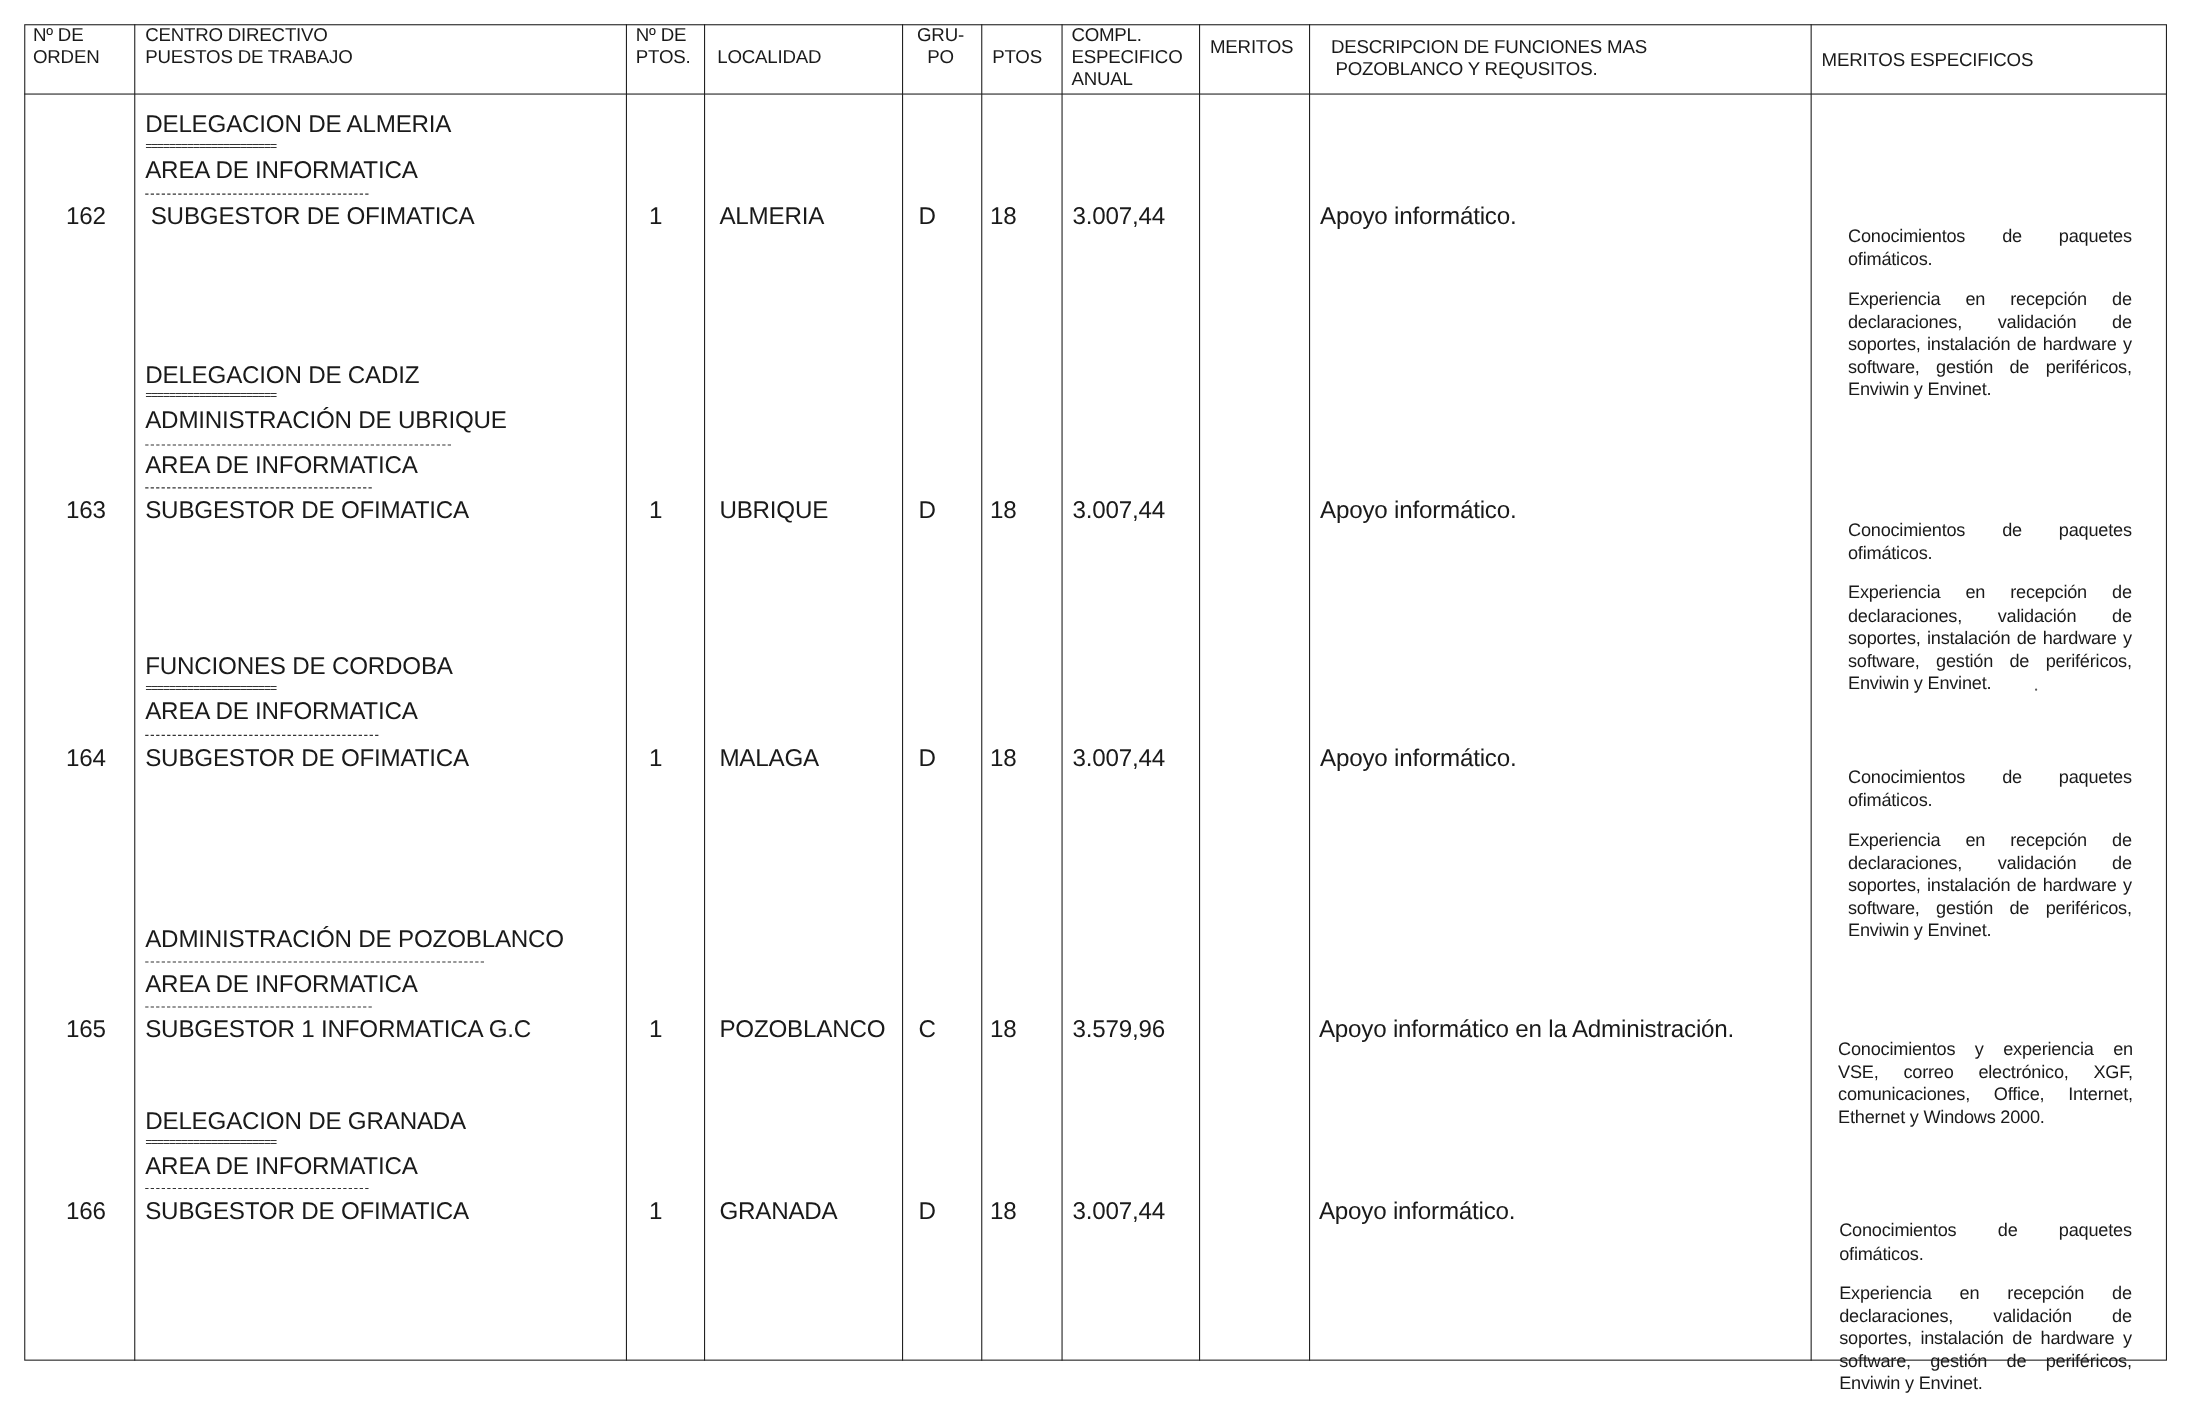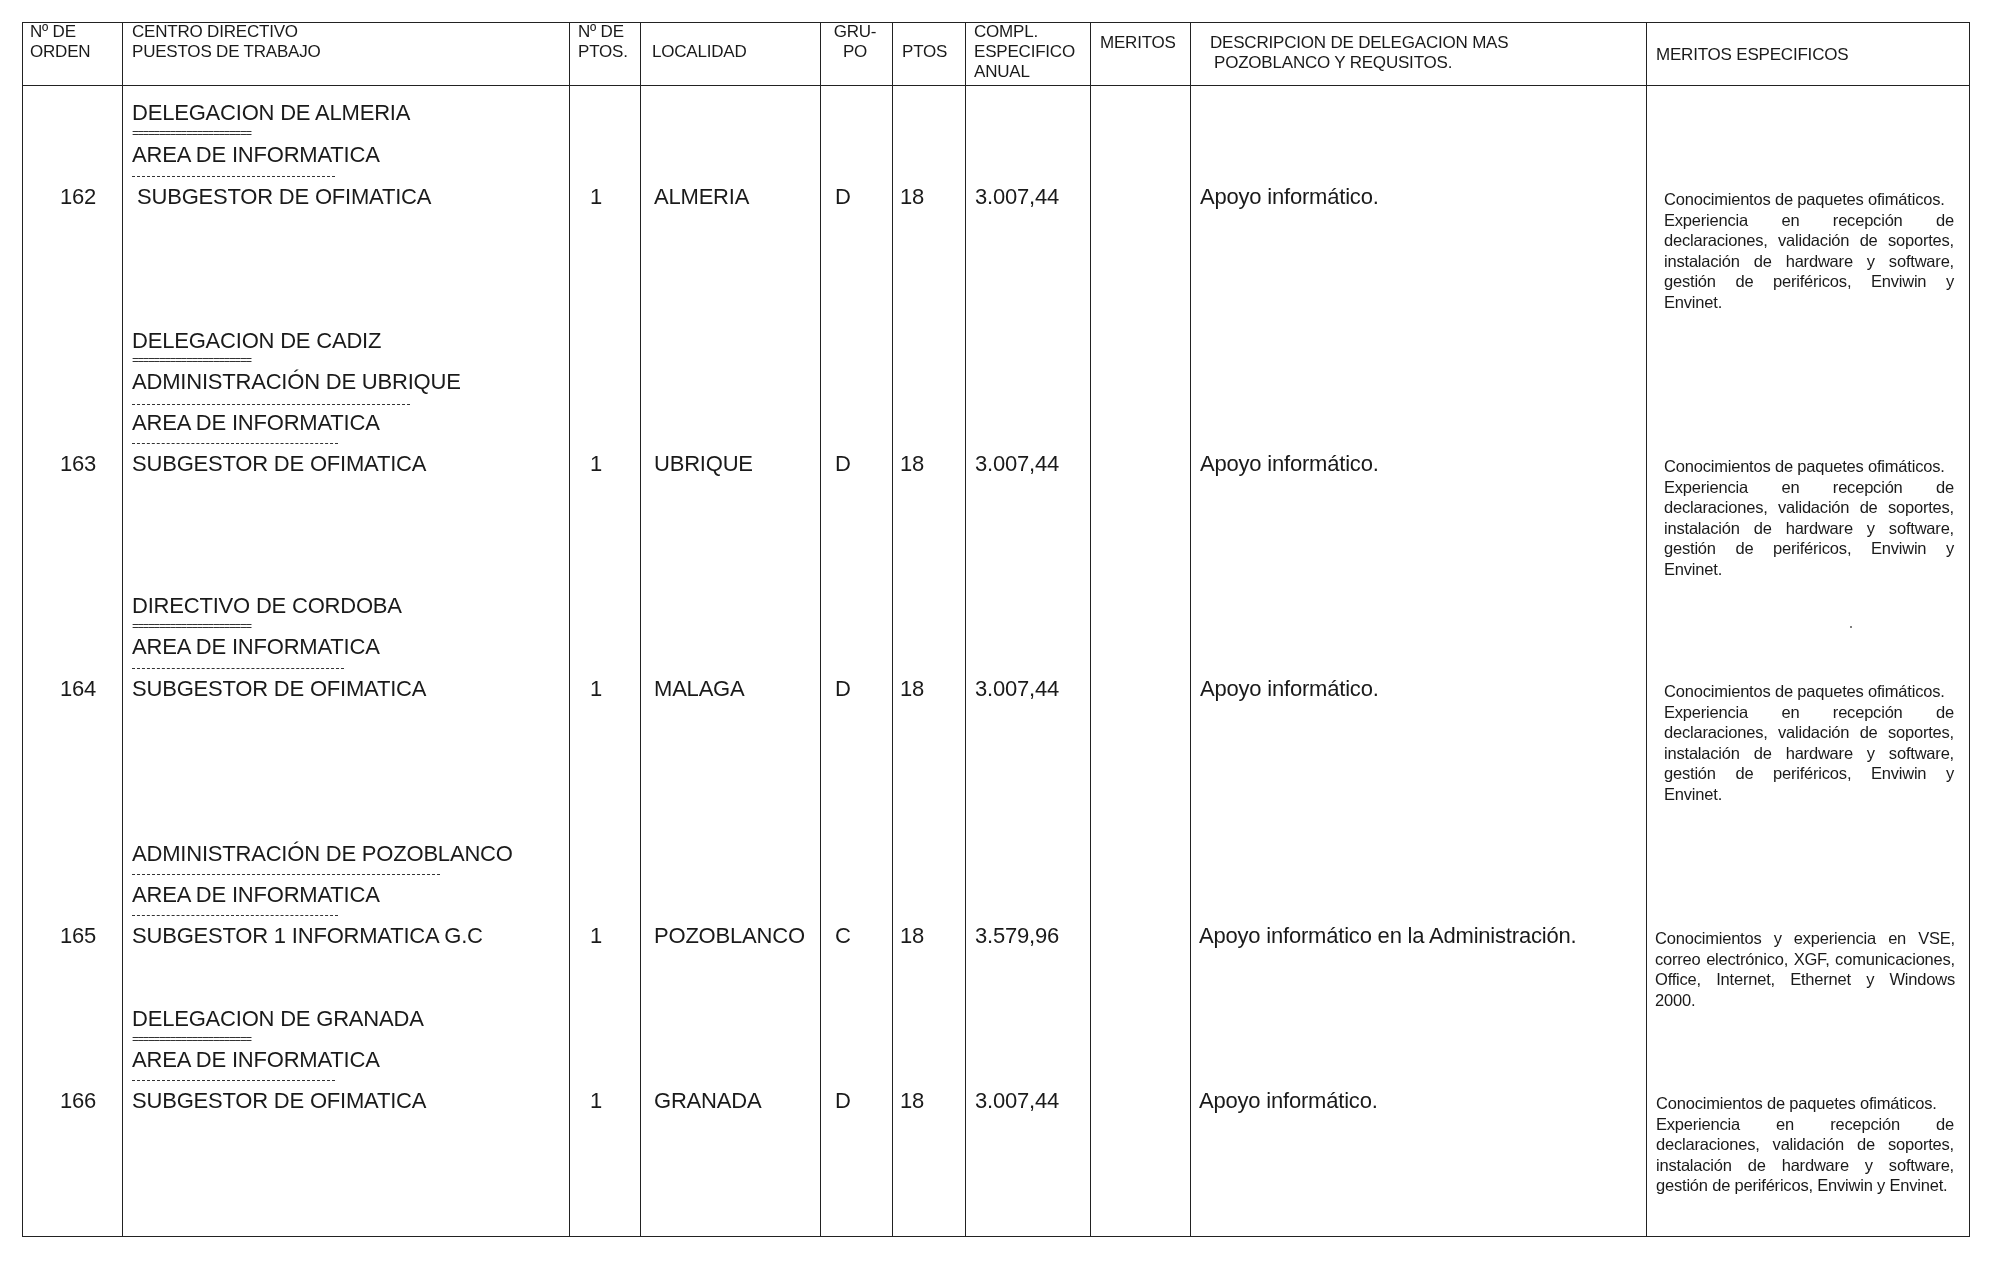--- a/index.html
+++ b/index.html
@@ -10,21 +10,21 @@
     .vline { position: absolute; top: 22px; height: 1215px; width: 0; border-left: 1.6px solid #222; }
     .hline { position: absolute; left: 22px; width: 1948px; height: 0; border-top: 1.8px solid #222; }
     .hd { position: absolute; font-size: 17px; line-height: 20px; letter-spacing: -0.2px; }
     .t { position: absolute; font-size: 22px; line-height: 20px; white-space: nowrap; letter-spacing: -0.2px; }
     .r { }
     .sep { position: absolute; font-family: "Liberation Mono", monospace; font-size: 11px;
            line-height: 10px; letter-spacing: -1.2px; color: #333; white-space: nowrap; overflow: hidden; }
     .dash { position: absolute; height: 0; border-top: 1.3px dashed #333; }
     .merit { position: absolute; left: 1664px; width: 290px; font-size: 16.5px; line-height: 20.5px;
              text-align: justify; text-align-last: left; letter-spacing: -0.2px; }
-    .merit p { margin: 0; text-align: justify; }
+    .merit p { margin: 16px; text-align: justify; }
     .dot { position: absolute; width: 2px; height: 2px; background: #555; border-radius: 1px; }
   </style>
 </head>
 <body>
 
 <div class="frame"></div>
 <div class="hline" style="top:85px"></div>
 <div class="vline" style="left:122px"></div>
 <div class="vline" style="left:569px"></div>
 <div class="vline" style="left:640px"></div>
@@ -54,21 +54,21 @@
     <div>PO</div>
   </div>
   <div class="hd" style="left:902px; top:42px;">PTOS</div>
   <div class="hd" style="left:974px; top:22px;">
     <div>COMPL.</div>
     <div>ESPECIFICO</div>
     <div>ANUAL</div>
   </div>
   <div class="hd" style="left:1100px; top:33px;">MERITOS</div>
   <div class="hd" style="left:1210px; top:33px;">
-    <div>DESCRIPCION DE DELEGACION MAS</div>
+    <div>DESCRIPCION DE FUNCIONES MAS</div>
     <div style="padding-left:4px">POZOBLANCO Y REQUSITOS.</div>
   </div>
   <div class="hd" style="left:1656px; top:45px;">MERITOS ESPECIFICOS</div>
 </div>
 
 <div>
   <div class="t" style="left:132px; top:103px;">DELEGACION DE ALMERIA</div>
   <div class="sep" style="left:132px; top:129px; width:240px;">======================</div>
   <div class="t" style="left:132px; top:145px;">AREA DE INFORMATICA</div>
   <div class="dash" style="left:132px; top:176px; width:203px;"></div>
@@ -103,21 +103,21 @@
   <div class="t" style="left:1200px; top:454px;">Apoyo informático.</div>
   <div class="merit" style="top:456px;">
     <p>Conocimientos de paquetes ofimáticos.</p>
     <p>Experiencia en recepción de declaraciones, validación de soportes, instalación de hardware y software, gestión de periféricos, Enviwin y Envinet.</p>
   </div>
 </div>
 
 <div class="dot" style="left:1850px; top:626px;"></div>
 
 <div>
-  <div class="t" style="left:132px; top:596px;">DIRECTIVO DE CORDOBA</div>
+  <div class="t" style="left:132px; top:596px;">FUNCIONES DE CORDOBA</div>
   <div class="sep" style="left:132px; top:622px; width:248px;">======================</div>
   <div class="t" style="left:132px; top:637px;">AREA DE INFORMATICA</div>
   <div class="dash" style="left:132px; top:668px; width:212px;"></div>
   <div class="t r" style="left:60px; width:45px; top:679px;">164</div>
   <div class="t" style="left:132px; top:679px;">SUBGESTOR DE OFIMATICA</div>
   <div class="t r" style="left:590px; width:36px; top:679px;">1</div>
   <div class="t" style="left:654px; top:679px;">MALAGA</div>
   <div class="t" style="left:835px; top:679px;">D</div>
   <div class="t r" style="left:900px; width:52px; top:679px;">18</div>
   <div class="t r" style="left:975px; width:104px; top:679px;">3.007,44</div>

